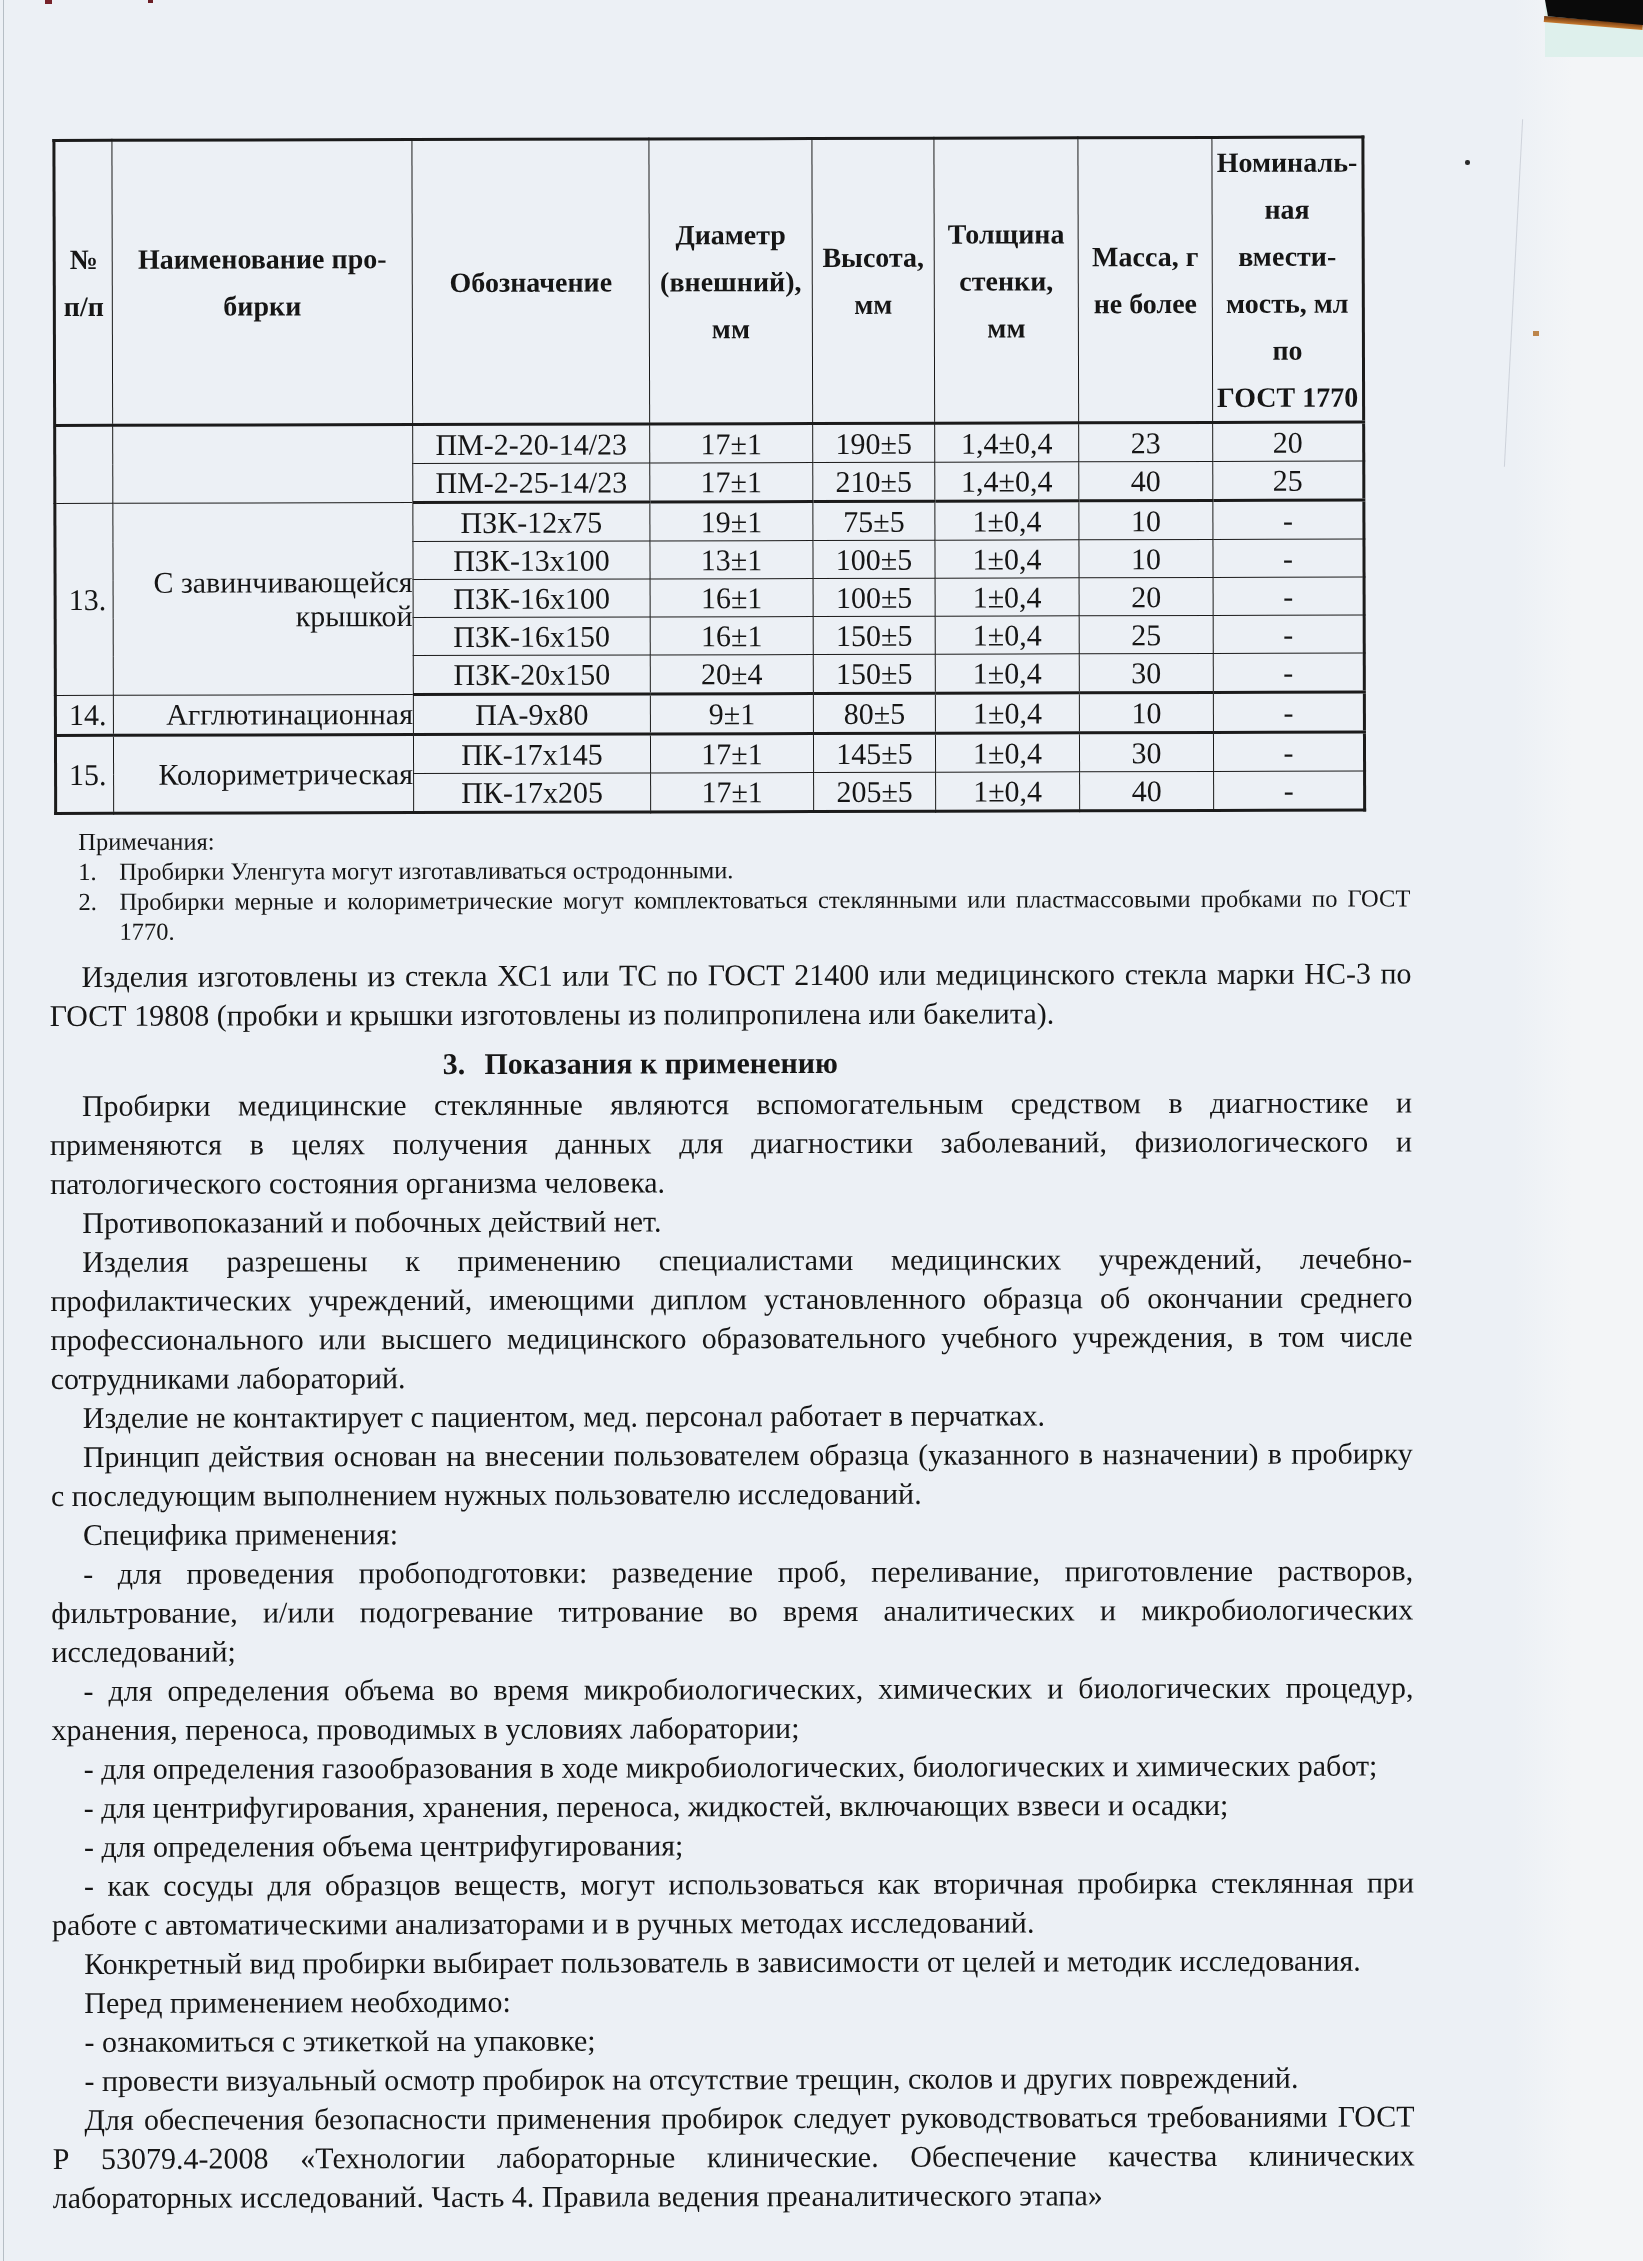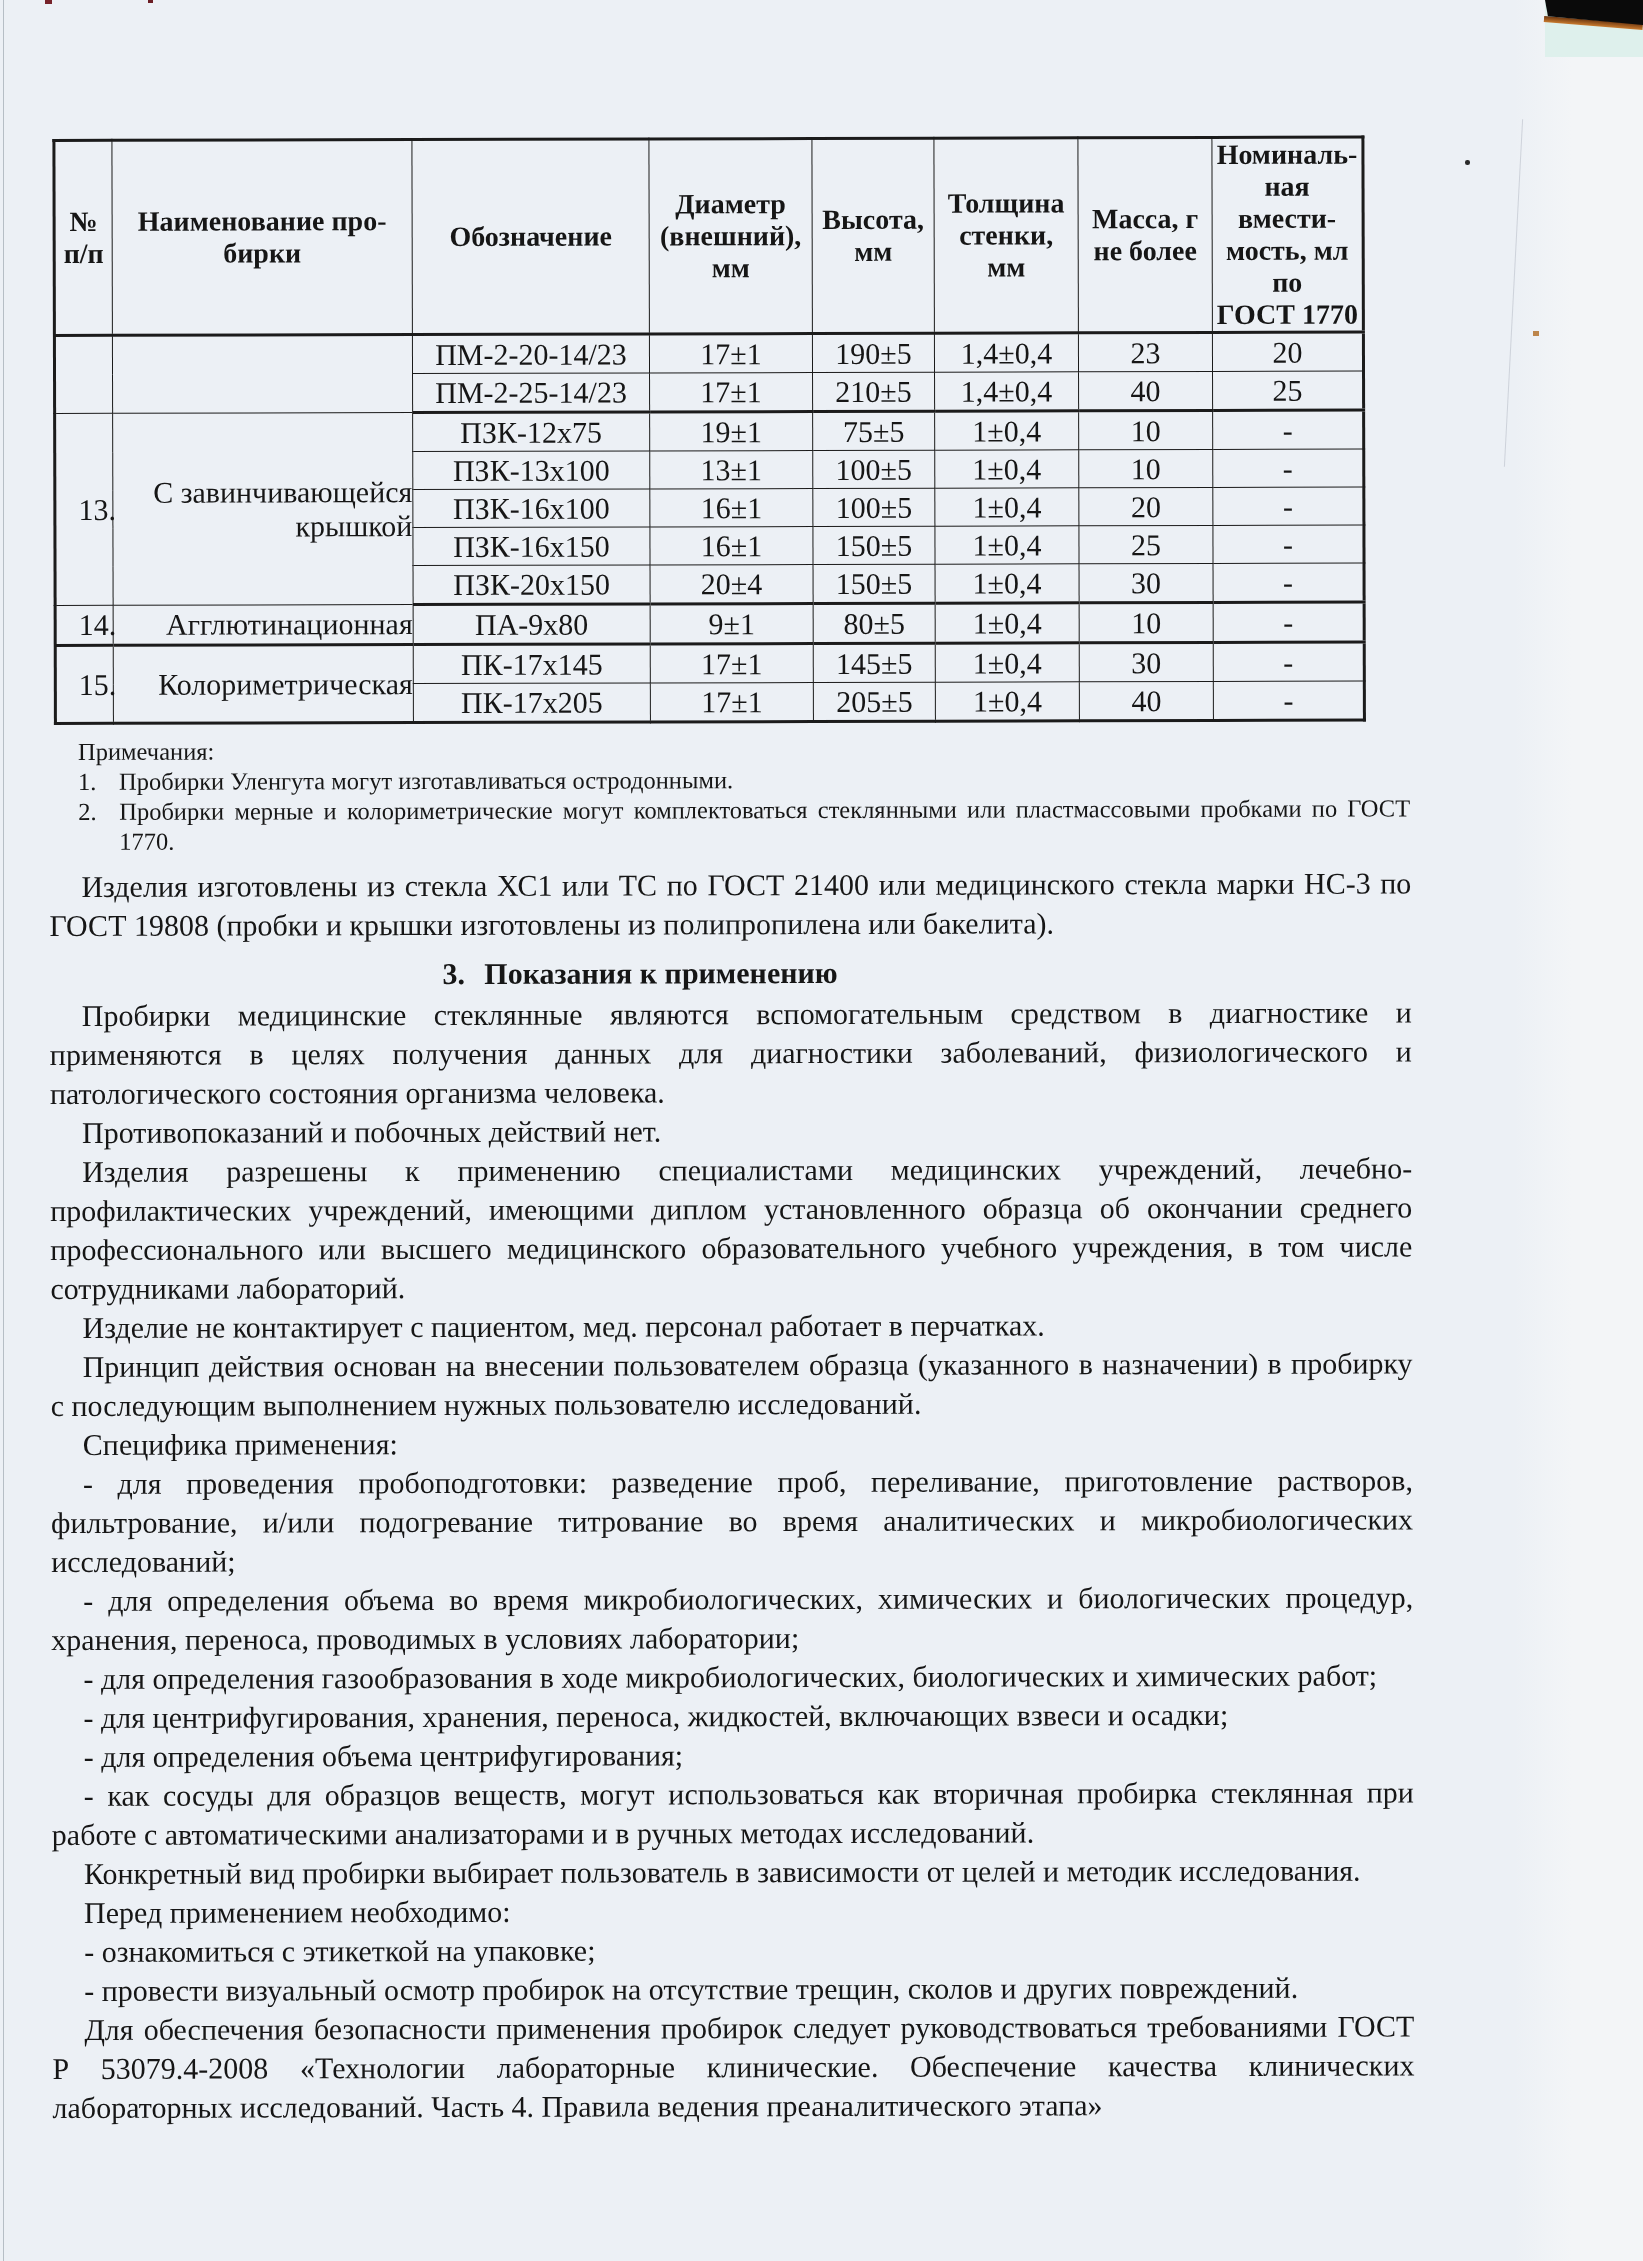--- a/index.html
+++ b/index.html
@@ -61,33 +61,33 @@
   table.spec col.c2 { width: 300px; }
   table.spec col.c3 { width: 237px; }
   table.spec col.c4 { width: 163px; }
   table.spec col.c5 { width: 122px; }
   table.spec col.c6 { width: 144px; }
   table.spec col.c7 { width: 134px; }
   table.spec col.c8 { width: 151px; }
   table.spec th, table.spec td { border: 1.9px solid #1b1b1b; }
   table.spec thead tr { height: 152px; border-bottom: 3.2px solid #1b1b1b; }
   table.spec th {
-    font-size: 28px; line-height: 32px; font-weight: bold;
+    font-size: 28px; line-height: 47px; font-weight: bold;
     text-align: center; vertical-align: middle;
     white-space: pre-line; padding: 0 1.3px;
   }
   table.spec td {
     font-size: 30px; height: 37px; padding: 0;
     text-align: center; vertical-align: middle; white-space: nowrap;
   }
   table.spec td.name {
     text-align: right; padding-left: 6.4px;
     white-space: normal; line-height: 34px;
   }
-  table.spec td.num { text-align: left; padding-left: 22px; }
+  table.spec td.num { text-align: left; padding-left: 12px; }
   table.spec tr.sep td { border-bottom-width: 3.9px; margin-top: 12px; }
 
   
   .notes { margin: 11.6px 232px 0 79px; font-size: 24.5px; line-height: 30px; }
   .notes-title { }
   .note-item { padding-left: 41px; text-align: justify; }
   .note-num { display: inline-block; width: 41px; margin-left: -41px; }
 
   
   .textblock { margin: 0 231px 0 50px; }

